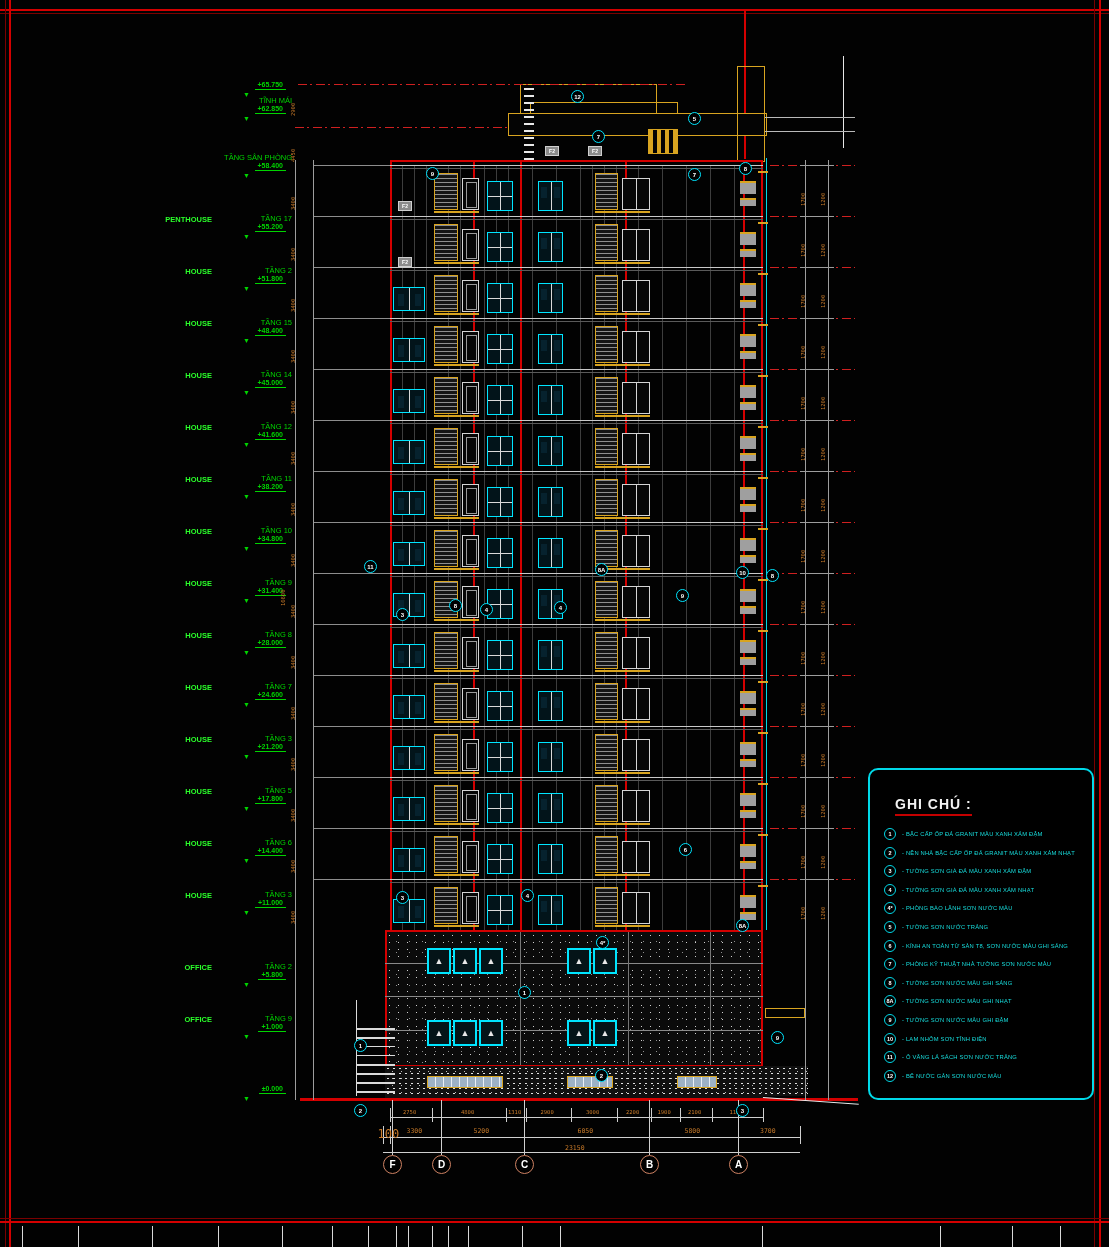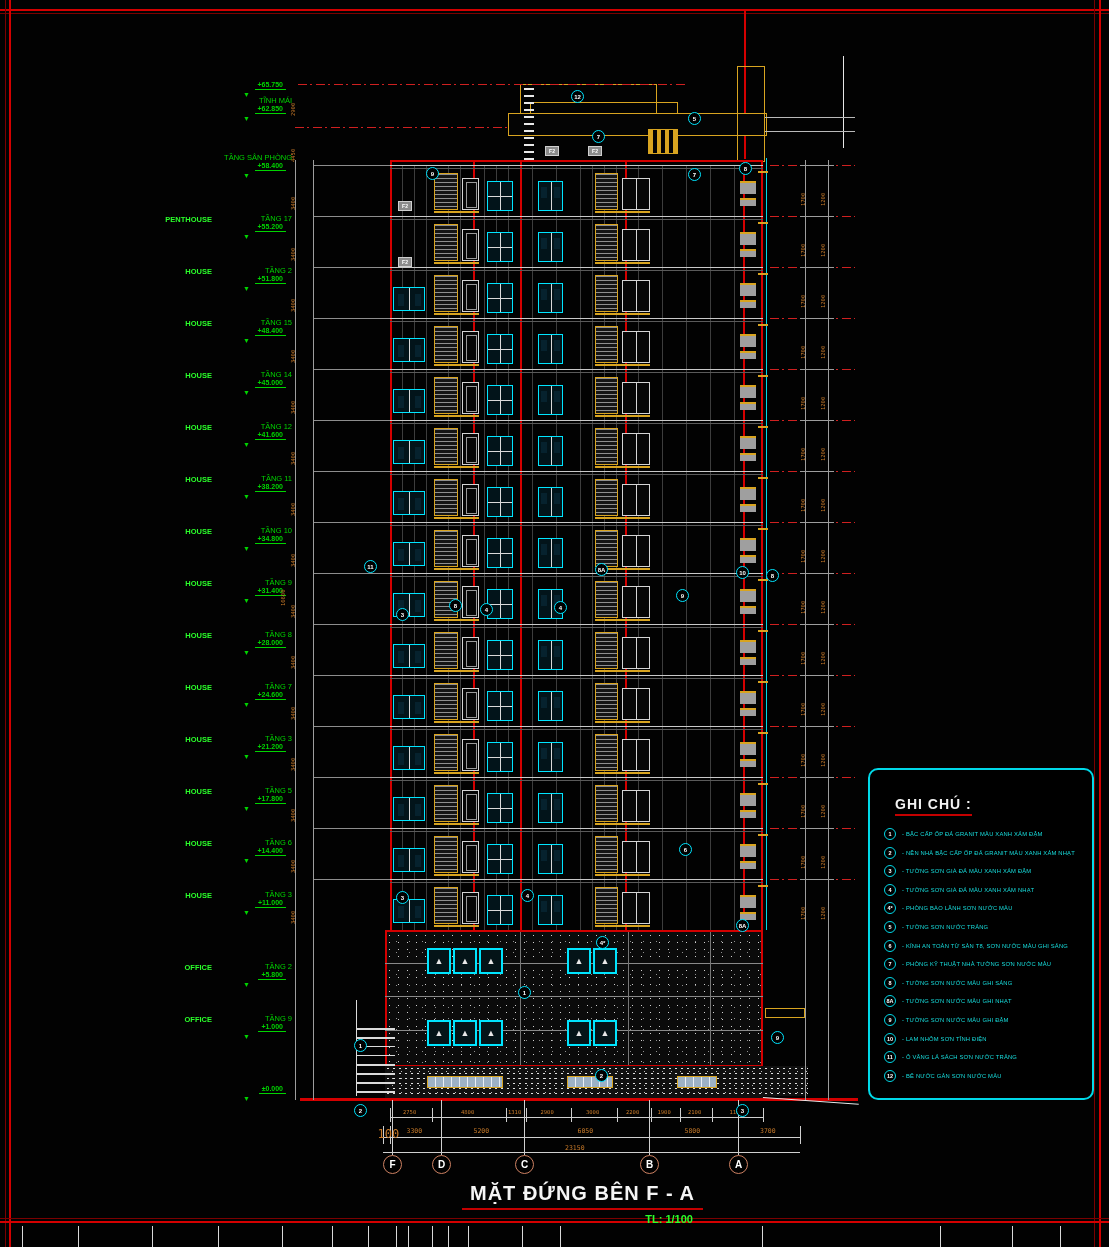--- a/index.html
+++ b/index.html
@@ -165,24 +165,20 @@
           <div class="lnum">11</div>
           <div class="ltext">- Ô VĂNG LÁ SÁCH SƠN NƯỚC TRẮNG</div>
         </div>
         <div class="litem">
           <div class="lnum">12</div>
           <div class="ltext">- BỂ NƯỚC GẮN SƠN NƯỚC MÀU</div>
         </div>
       </div>
   </div>
 
-  <div id="title-wrap">
-    <div id="main-title">MẶT ĐỨNG BÊN F - A</div>
-    <div id="scale-label">TL: 1/100</div>
-  </div>
 
 <div class="abs redline" style="left: 390px; top: 160px; width: 2px; height: 770px;"></div>
     <div class="abs redline" style="left: 473px; top: 160px; width: 2px; height: 770px;"></div>
     <div class="abs redline" style="left: 520px; top: 160px; width: 2px; height: 770px;"></div>
     <div class="abs redline" style="left: 625px; top: 160px; width: 2px; height: 770px;"></div>
     <div class="abs redline" style="left: 743px; top: 160px; width: 2px; height: 770px;"></div>
     <div class="abs redline" style="left: 761px; top: 160px; width: 2px; height: 770px;"></div>
     <div class="abs redline" style="left: 390px; top: 160px; width: 373px; height: 2px;"></div>
     <div class="abs cyanline abs" style="position: absolute; left: 766px; top: 158px; width: 1px; height: 772px;"></div>
     <div class="vline" style="left: 402px; top: 165px; height: 765px; background: rgb(61, 61, 61);"></div>

